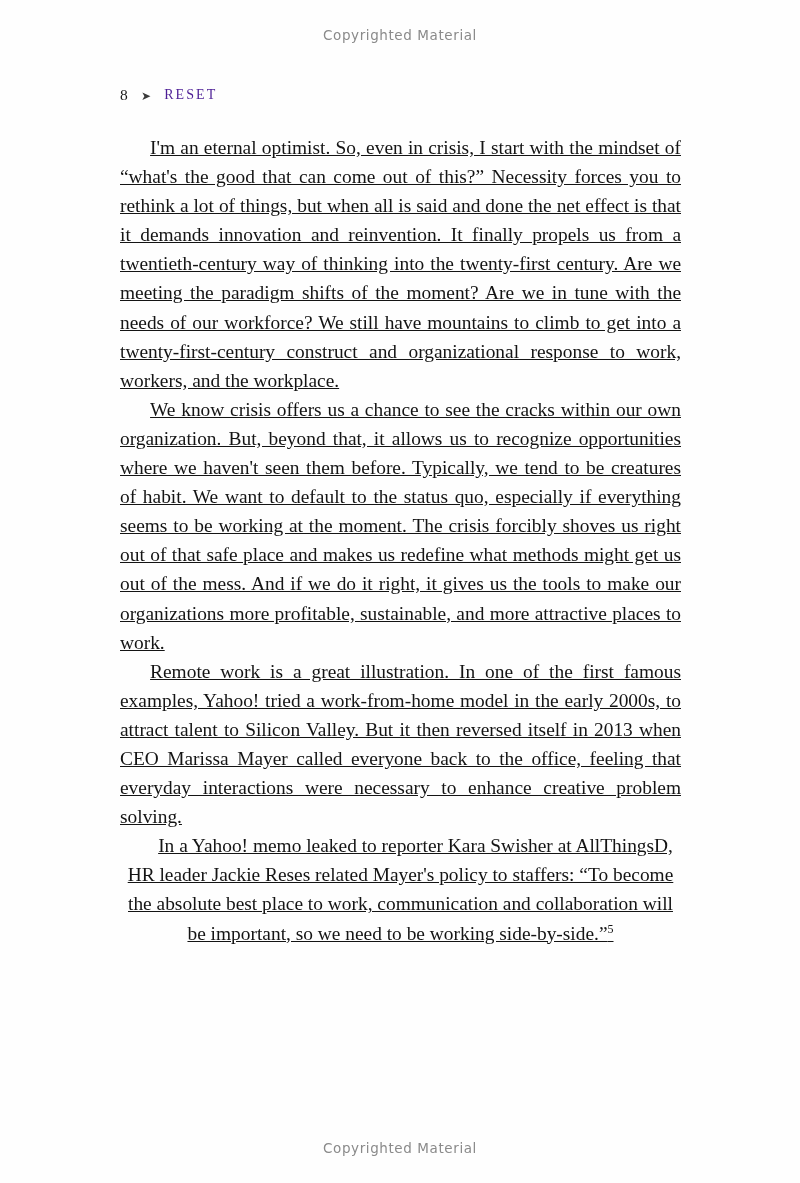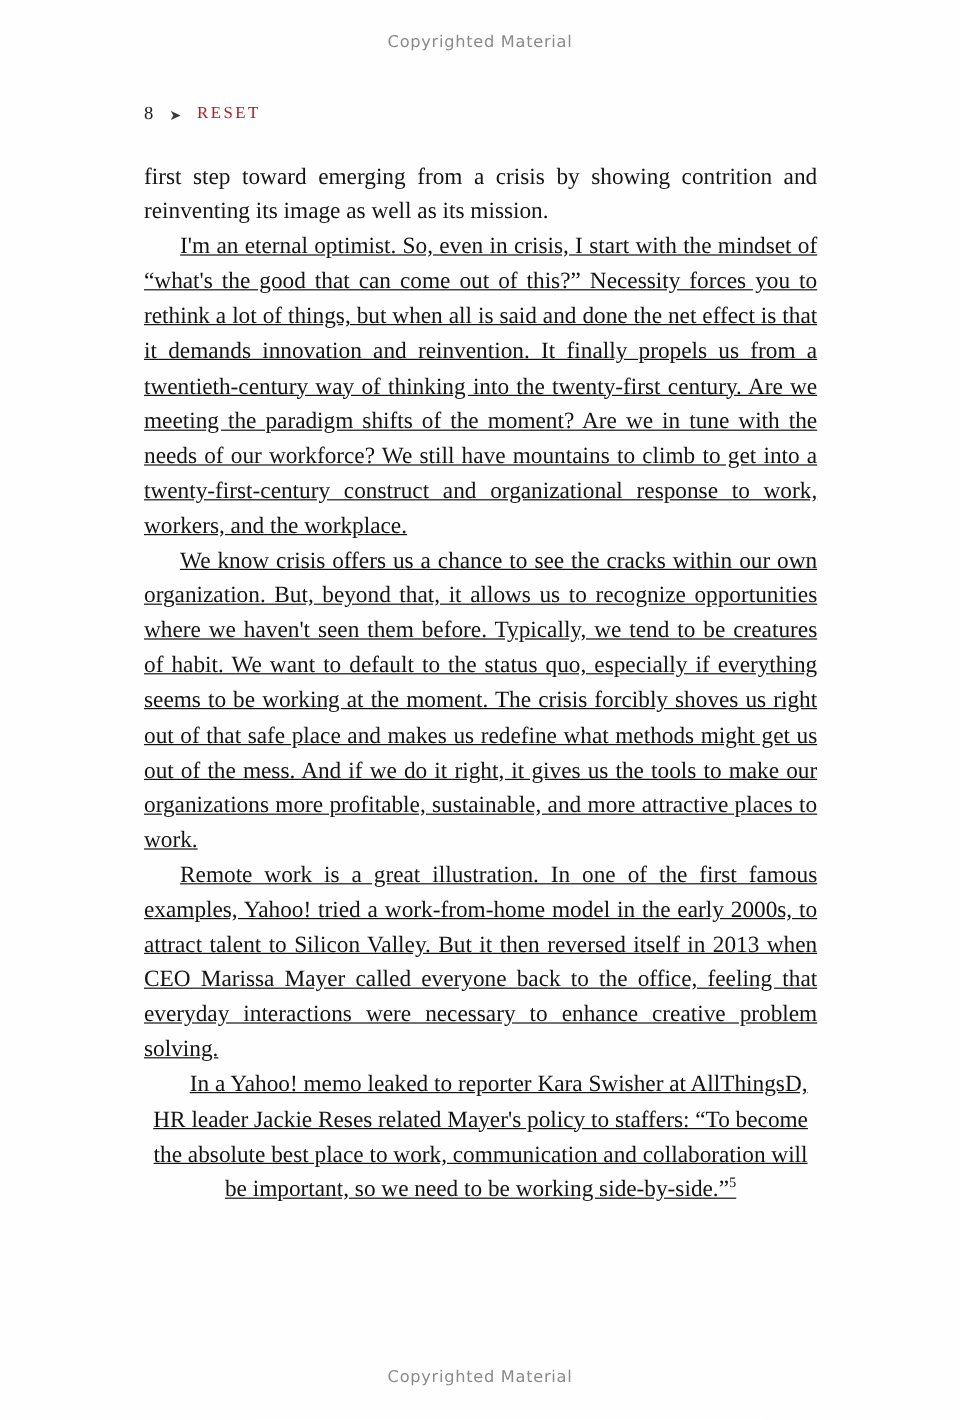--- a/index.html
+++ b/index.html
@@ -51,21 +51,21 @@
   .rh-orn {
     font-size: 12px;
     color: #3a3a3a;
     line-height: 1;
     position: relative;
     top: 1px;
   }
   .rh-title {
     font-size: 14px;
     letter-spacing: 2.1px;
-    color: #b91c1c;
+    color: #4c1d95;
   }
 
   .body-text {
     position: absolute;
     top: 133px;
     left: 120px;
     width: 561px;
     font-size: 19.4px;
     line-height: 29.1px;
     text-align: justify;
@@ -96,21 +96,20 @@
 
   <div class="watermark watermark-top">Copyrighted Material</div>
 
   <div class="running-head">
     <span class="folio">8</span>
     <span class="rh-orn">➤</span>
     <span class="rh-title">RESET</span>
   </div>
 
   <div class="body-text">
-    <p>first step toward emerging from a crisis by showing contrition and reinventing its image as well as its mission.</p>
     <p class="indent">I'm an eternal optimist. So, even in crisis, I start with the mindset of “what's the good that can come out of this?” Necessity forces you to rethink a lot of things, but when all is said and done the net effect is that it demands innovation and reinvention. It finally propels us from a twentieth-century way of thinking into the twenty-first century. Are we meeting the paradigm shifts of the moment? Are we in tune with the needs of our workforce? We still have mountains to climb to get into a twenty-first-century construct and organizational response to work, workers, and the workplace.</p>
     <p class="indent">We know crisis offers us a chance to see the cracks within our own organization. But, beyond that, it allows us to recognize opportunities where we haven't seen them before. Typically, we tend to be creatures of habit. We want to default to the status quo, especially if everything seems to be working at the moment. The crisis forcibly shoves us right out of that safe place and makes us redefine what methods might get us out of the mess. And if we do it right, it gives us the tools to make our organizations more profitable, sustainable, and more attractive places to work.</p>
     <p class="indent">Remote work is a great illustration. In one of the first famous examples, Yahoo! tried a work-from-home model in the early 2000s, to attract talent to Silicon Valley. But it then reversed itself in 2013 when CEO Marissa Mayer called everyone back to the office, feeling that everyday interactions were necessary to enhance creative problem solving.</p>
     <p class="indent"><span>In a Yahoo! memo leaked to reporter Kara Swisher at AllThingsD, HR leader Jackie Reses related Mayer's policy to staffers: “To become the absolute best place to work, communication and collaboration will be important, so we need to be working side-by-side.”</span><sup>5</sup></p>
   </div>
 
   <div class="watermark watermark-bottom">Copyrighted Material</div>
 
 </div>
 

